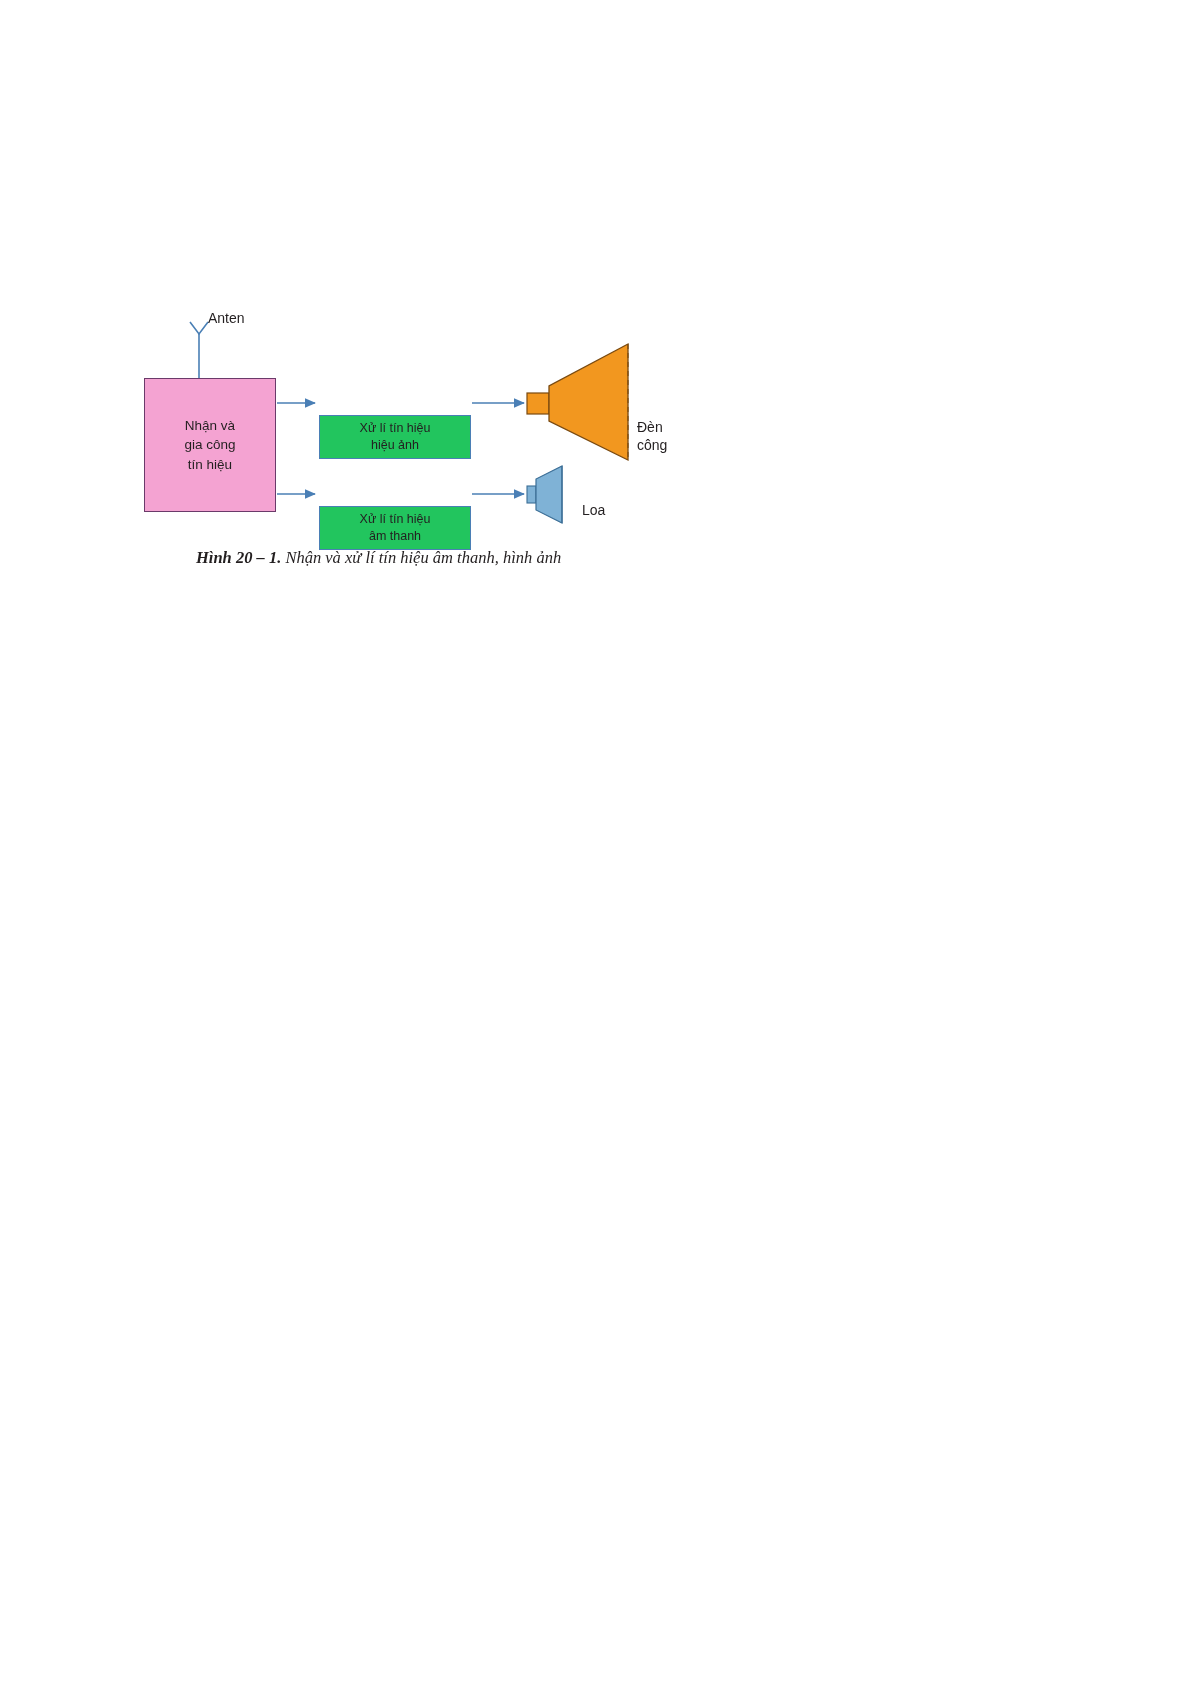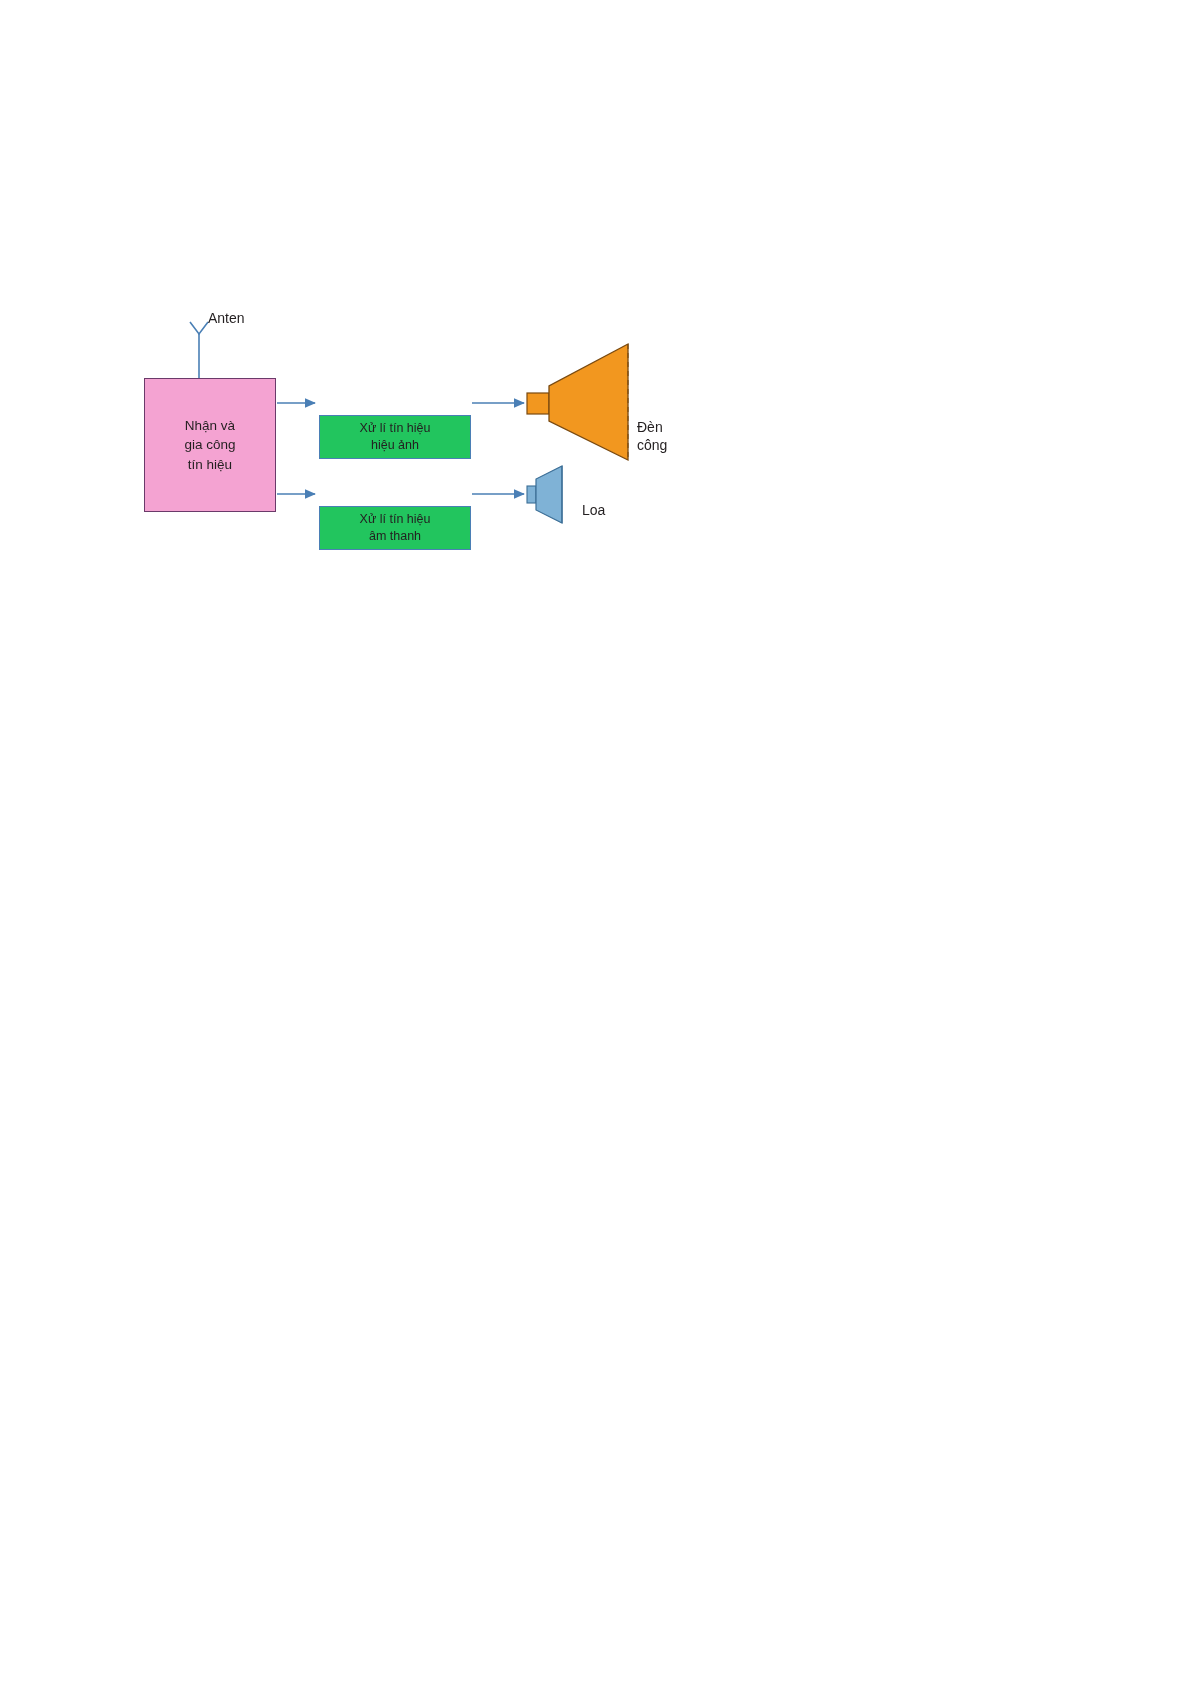--- a/index.html
+++ b/index.html
@@ -217,15 +217,18 @@
 
     <div class="side-label" id="label-crt">
       <span>Đèn</span><br>
       <span>công</span>
     </div>
 
     <div class="side-label" id="label-speaker">Loa</div>
 
   </div>
 
+  <div class="caption">
+    <b>Hình 20 – 1.</b><i> Nhận và xử lí tín hiệu âm thanh, hình ảnh</i>
+  </div>
 
 
 </div>
 
 </body></html>

